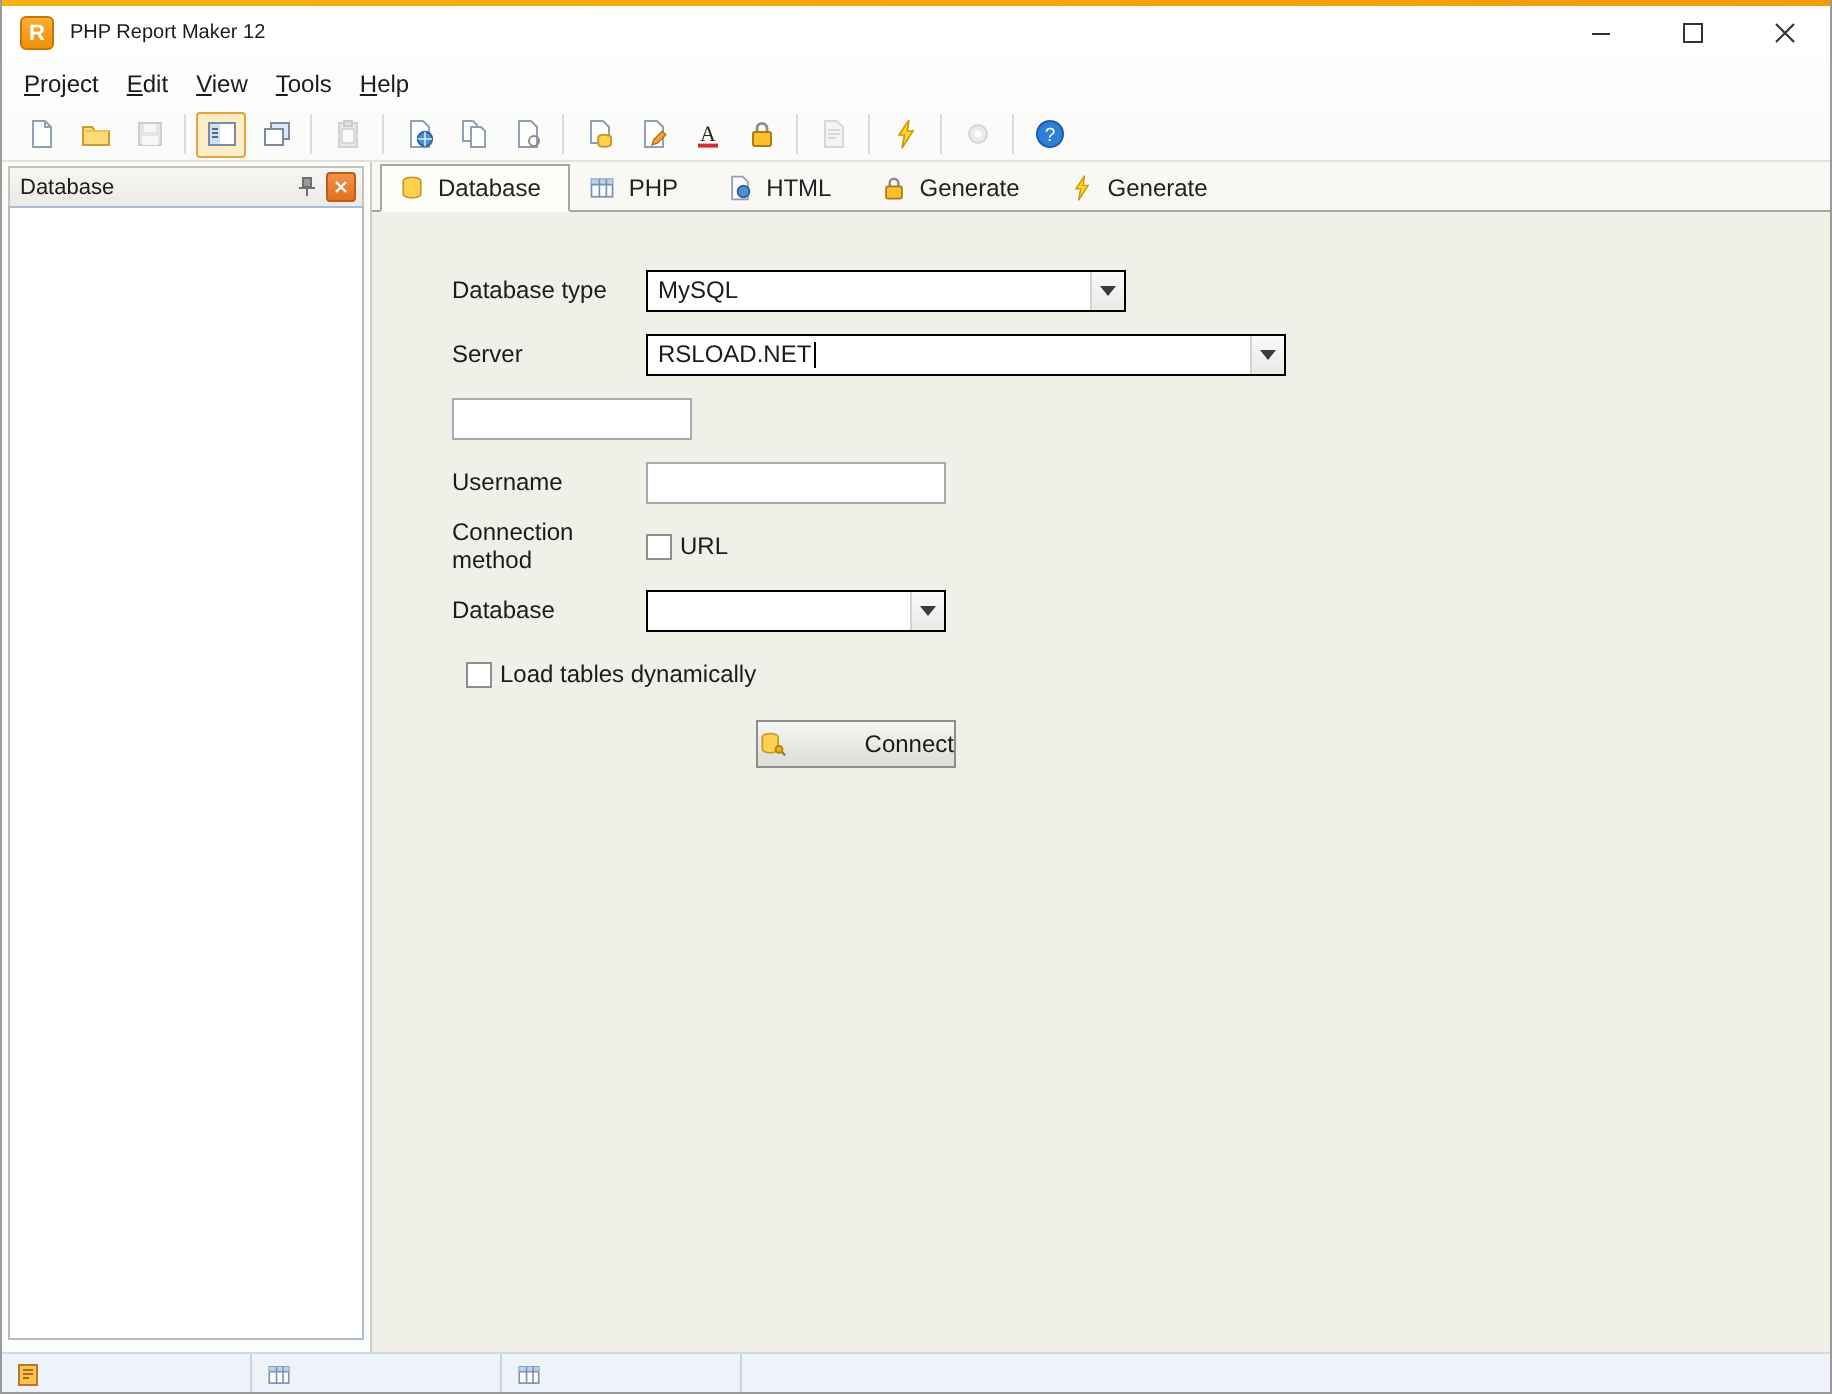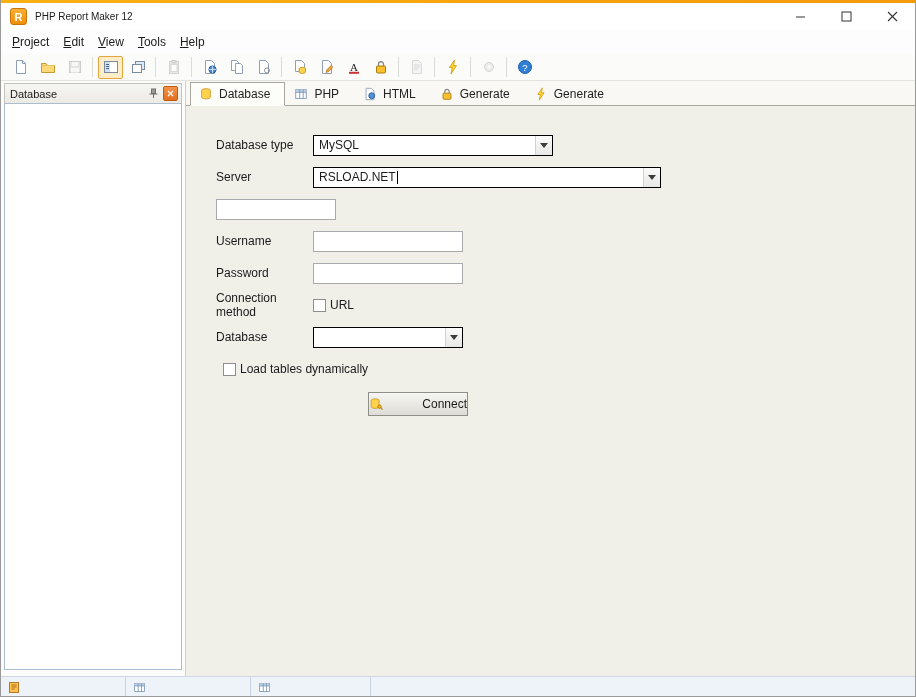--- a/index.html
+++ b/index.html
@@ -39,21 +39,21 @@
   .panel-tree { flex:1; background:#fff; border:1px solid #aebdcd; }
 
   
   .main { flex:1; display:flex; flex-direction:column; background:#f0efe8; }
   .tabstrip { height:25px; display:flex; align-items:flex-end; padding-left:4px; background:#f9f8f4; border-bottom:1px solid #a8a79e; flex:0 0 auto; }
   .tab { height:22px; display:flex; align-items:center; gap:6px; padding:0 14px 0 8px; border:1px solid transparent; color:#222; position:relative; }
   .tab.selected { background:#fdfdfa; border-color:#a8a79e; border-bottom-color:#fdfdfa; margin-bottom:-1px; height:24px; }
   .tab svg { display:block; }
 
   
-  .form { padding:28px 0 0 30px; }
+  .form { padding:28px 0 0 40px; }
   .frow { display:flex; align-items:center; height:22px; margin-bottom:10px; }
   .flabel { width:97px; flex:0 0 auto; }
   .tinput { height:21px; border:1px solid #a8aaad; background:#fff; padding:0 4px; font-family:"Liberation Sans", sans-serif; font-size:12px; }
   .combo { position:relative; height:21px; border:1px solid #000000; background:#fff; display:flex; align-items:center; padding:0 20px 0 5px; }
   .combo .arrow-btn { position:absolute; top:0; right:0; width:17px; height:100%; background:linear-gradient(#fbfbfb,#e8e8e6); border-left:1px solid #d2d2cf; display:flex; align-items:center; justify-content:center; }
   .tri { width:0; height:0; border-left:4px solid transparent; border-right:4px solid transparent; border-top:5px solid #3c3c3c; }
   .caret { display:inline-block; width:1px; height:13px; background:#000; vertical-align:middle; margin-left:1px; }
   .cbx { width:13px; height:13px; border:1px solid #8e8e8e; background:#fff; display:inline-block; flex:0 0 auto; }
   .cbx-label { margin-left:4px; }
   .connect-btn { margin-left:152px; margin-top:12px; width:100px; height:24px; display:flex; align-items:center; justify-content:space-between; gap:2px; background:linear-gradient(#f6f6f4,#dddcd6); border:1px solid #8f8f8a; }
@@ -286,42 +286,38 @@
           <div class="combo" style="width:240px;">
             <span>MySQL</span>
             <span class="arrow-btn">
                 <span class="tri"></span>
               </span>
           </div>
         </div>
 
         <div class="frow">
           <div class="flabel">Server</div>
-          <div class="combo" style="width:348px;">
+          <div class="combo" style="width:320px;">
             <span>RSLOAD.NET</span>
               <span class="caret"></span>
             <span class="arrow-btn">
                 <span class="tri"></span>
               </span>
           </div>
         </div>
 
         <div class="frow">
           <input class="tinput" style="width: 120px;" value="">
         </div>
 
         <div class="frow">
           <div class="flabel">Username</div>
           <input class="tinput" style="width: 150px;" value="">
         </div>
 
-        <div class="frow">
-          <div class="flabel">Password</div>
-          <input class="tinput" style="width: 150px;" value="">
-        </div>
 
         <div class="frow">
           <div class="flabel">Connection method</div>
           <span class="cbx"></span>
           <span class="cbx-label">URL</span>
         </div>
 
         <div class="frow">
           <div class="flabel">Database</div>
           <div class="combo" style="width:150px;">

